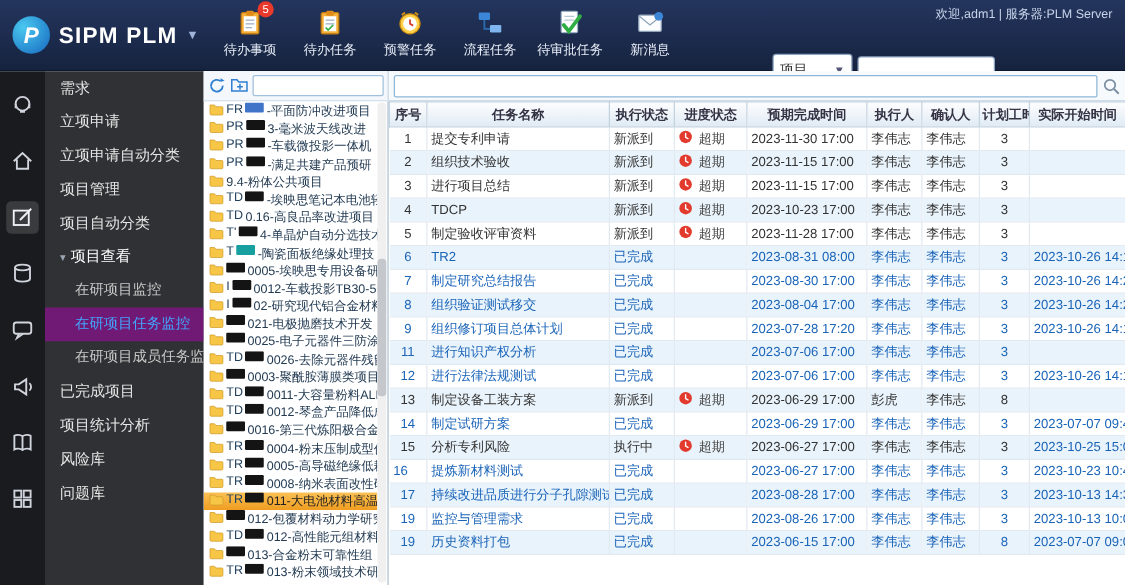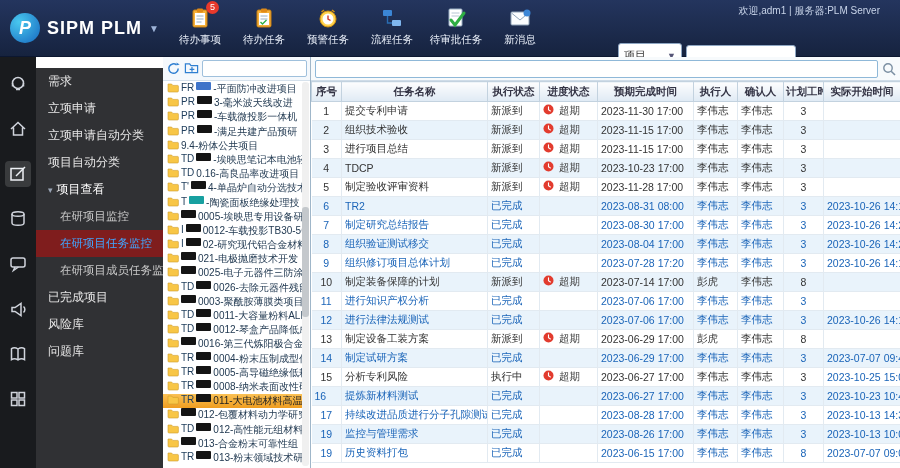--- a/index.html
+++ b/index.html
@@ -13,43 +13,43 @@
     background:radial-gradient(circle at 30% 30%, #49c8ef, #1668c0); color:#fff;
     font-weight:bold; font-size:18px; font-style:italic; display:flex; align-items:center; justify-content:center; }
   .logo-text { color:#fff; font-size:18px; font-weight:bold; letter-spacing:1px; }
   .logo-caret { color:#9fb4d8; font-size:10px; }
   .tb-items { position:absolute; left:172px; top:6px; display:flex; gap:8px; }
   .tb-item { width:56px; display:flex; flex-direction:column; align-items:center; cursor:pointer; }
   .tb-icon { position:relative; width:24px; height:24px; display:flex; align-items:center; justify-content:center; }
   .badge { position:absolute; top:-5px; right:-7px; min-width:13px; height:13px; border-radius:7px;
     background:#e8392b; color:#fff; font-size:9px; line-height:13px; text-align:center; padding:0 2px; }
   .tb-label { color:#e8eef8; font-size:10.5px; margin-top:3px; white-space:nowrap; }
-  .welcome { position:absolute; right:20px; top:4px; color:#c7d3e8; font-size:10px; }
+  .welcome { position:absolute; right:10px; top:4px; color:#c7d3e8; font-size:10px; }
   .search-controls { position:absolute; right:8px; top:24px; display:flex; gap:4px; align-items:center; }
   .scope-select { width:64px; height:22px; background:#fff; border:1px solid #8ea6c2; border-radius:3px;
     font-size:11px; color:#333; display:flex; align-items:center; justify-content:space-between; padding:12px 5px; }
   .scope-caret { font-size:9px; color:#557; }
   .search-input { width:110px; height:22px; border:1px solid #8ea6c2; border-radius:3px; font-size:11px; padding:0 4px; }
   .btn-blue { height:27px; width:44px; background:linear-gradient(#4b97e2,#2a6fc0); border:1px solid #1d5ca6;
     color:#fff; font-size:11px; border-radius:3px; cursor:pointer;margin-top:36px; }
 
   
   .leftstrip { position:absolute; left:0; top:57px; bottom:0; width:36px; background:#191b1e;
     display:flex; flex-direction:column; align-items:center; padding-top:14px; gap:19px; }
   .strip-icon { width:26px; height:26px; display:flex; align-items:center; justify-content:center; border-radius:4px; cursor:pointer; }
   .strip-icon.active { background:rgba(255,255,255,0.14); }
 
   
-  .sidebar { position:absolute; left:36px; top:68px; bottom:0; width:127px; background:#303134; overflow:hidden; }
+  .sidebar { position:absolute; left:36px; top:57px; bottom:0; width:127px; background:#303134; overflow:hidden; }
   .side-item { height:27px; line-height:27px; padding-left:12px; font-size:12px; color:#e6e6e6;
     white-space:nowrap; overflow:hidden; cursor:pointer; }
   .side-item.group { color:#fff; }
   .side-item .caret { color:#9aa5b5; font-size:9px; margin-right:4px; }
   .side-item.sub { padding-left:24px; font-size:11.5px; color:#c9c9c9; }
-  .side-item.active { color:#41a6ff; background:#7f1d1d; }
+  .side-item.active { color:#41a6ff; background:#701a75; }
 
   
   .treepanel { position:absolute; left:163px; top:57px; bottom:0; width:148px; background:#fff;
     border-right:1px solid #9fb6c9; }
   .tree-toolbar { height:24px; display:flex; align-items:center; gap:3px; padding:0 3px;
     border-bottom:1px solid #d5e1ec; background:#f4f8fc; }
   .tree-search { flex:1; height:17px; border:1px solid #9fc0dc; border-radius:2px; font-size:10px; padding:0 3px; min-width:10px; }
   .tree-list { position:absolute; left:0; right:8px; top:24px; bottom:0; overflow:hidden; padding-top:1px; }
   .tree-item { height:14.2px; display:flex; align-items:flex-start; gap:2px; padding-left:4px;
     font-size:10px; color:#223a52; white-space:nowrap; overflow:hidden; cursor:pointer; }
@@ -214,26 +214,28 @@
         <rect x="3.5" y="11" width="5.5" height="5.5"></rect>
         <rect x="11" y="11" width="5.5" height="5.5"></rect>
       </svg>
   </div>
 </div>
 
 <div class="sidebar" id="sidebar-menu" data-name="sidebar">
     <div class="side-item" data-name="sidebar-item"><span data-name="sidebar-item-label">需求</span></div>
     <div class="side-item" data-name="sidebar-item"><span data-name="sidebar-item-label">立项申请</span></div>
     <div class="side-item" data-name="sidebar-item"><span data-name="sidebar-item-label">立项申请自动分类</span></div>
+    <div class="side-item" data-name="sidebar-item"><span data-name="sidebar-item-label">项目管理</span></div>
     <div class="side-item" data-name="sidebar-item"><span data-name="sidebar-item-label">项目自动分类</span></div>
     <div class="side-item group" data-name="sidebar-item"><span class="caret" data-name="caret-down-icon">▾</span><span data-name="sidebar-item-label">项目查看</span></div>
     <div class="side-item sub" data-name="sidebar-item"><span data-name="sidebar-item-label">在研项目监控</span></div>
     <div class="side-item sub active" data-name="sidebar-item"><span data-name="sidebar-item-label">在研项目任务监控</span></div>
     <div class="side-item sub" data-name="sidebar-item"><span data-name="sidebar-item-label">在研项目成员任务监控</span></div>
     <div class="side-item" data-name="sidebar-item"><span data-name="sidebar-item-label">已完成项目</span></div>
+    <div class="side-item" data-name="sidebar-item"><span data-name="sidebar-item-label">项目统计分析</span></div>
     <div class="side-item" data-name="sidebar-item"><span data-name="sidebar-item-label">风险库</span></div>
     <div class="side-item" data-name="sidebar-item"><span data-name="sidebar-item-label">问题库</span></div>
   </div>
 
 <div class="treepanel" data-name="project-tree-panel">
   <div class="tree-toolbar" data-name="tree-toolbar">
     <svg width="15" height="15" viewBox="0 0 16 16" data-name="refresh-icon">
         <path d="M13 8 a5 5 0 1 1 -1.7 -3.7" fill="none" stroke="#2f7fd1" stroke-width="1.6"></path>
         <path d="M11 1.5 L11.6 4.6 L14.6 3.8 Z" fill="#2f7fd1"></path>
       </svg>
@@ -606,36 +608,20 @@
           <td data-name="row-number" style="text-align: center;">9</td>
           <td data-name="task-name">组织修订项目总体计划</td>
           <td data-name="exec-status">已完成</td>
           <td data-name="progress-status"></td>
           <td data-name="due-time">2023-07-28 17:20</td>
           <td data-name="executor">李伟志</td>
           <td data-name="confirmer">李伟志</td>
           <td data-name="planned-hours" style="text-align: center;">3</td>
           <td class="link" data-name="actual-start">2023-10-26 14:10</td>
         </tr>
-        <tr data-name="table-row">
-          <td data-name="row-number" style="text-align: center;">10</td>
-          <td data-name="task-name">制定装备保障的计划</td>
-          <td data-name="exec-status">新派到</td>
-          <td data-name="progress-status">
-  <svg width="11" height="11" viewBox="0 0 11 11" data-name="overdue-clock-icon">
-    <circle cx="5.5" cy="5.5" r="5" fill="#e23b2e"></circle>
-    <path d="M5.5 2.8 V5.8 L7.4 6.9" stroke="#fff" stroke-width="1.1" fill="none" stroke-linecap="round"></path>
-  </svg>
-<span class="od-text" data-name="overdue-label">超期</span></td>
-          <td data-name="due-time">2023-07-14 17:00</td>
-          <td data-name="executor">彭虎</td>
-          <td data-name="confirmer">李伟志</td>
-          <td data-name="planned-hours" style="text-align: center;">8</td>
-          <td class="link" data-name="actual-start"></td>
-        </tr>
         <tr class="done" data-name="table-row">
           <td data-name="row-number" style="text-align: center;">11</td>
           <td data-name="task-name">进行知识产权分析</td>
           <td data-name="exec-status">已完成</td>
           <td data-name="progress-status"></td>
           <td data-name="due-time">2023-07-06 17:00</td>
           <td data-name="executor">李伟志</td>
           <td data-name="confirmer">李伟志</td>
           <td data-name="planned-hours" style="text-align: center;">3</td>
           <td class="link" data-name="actual-start"></td>

